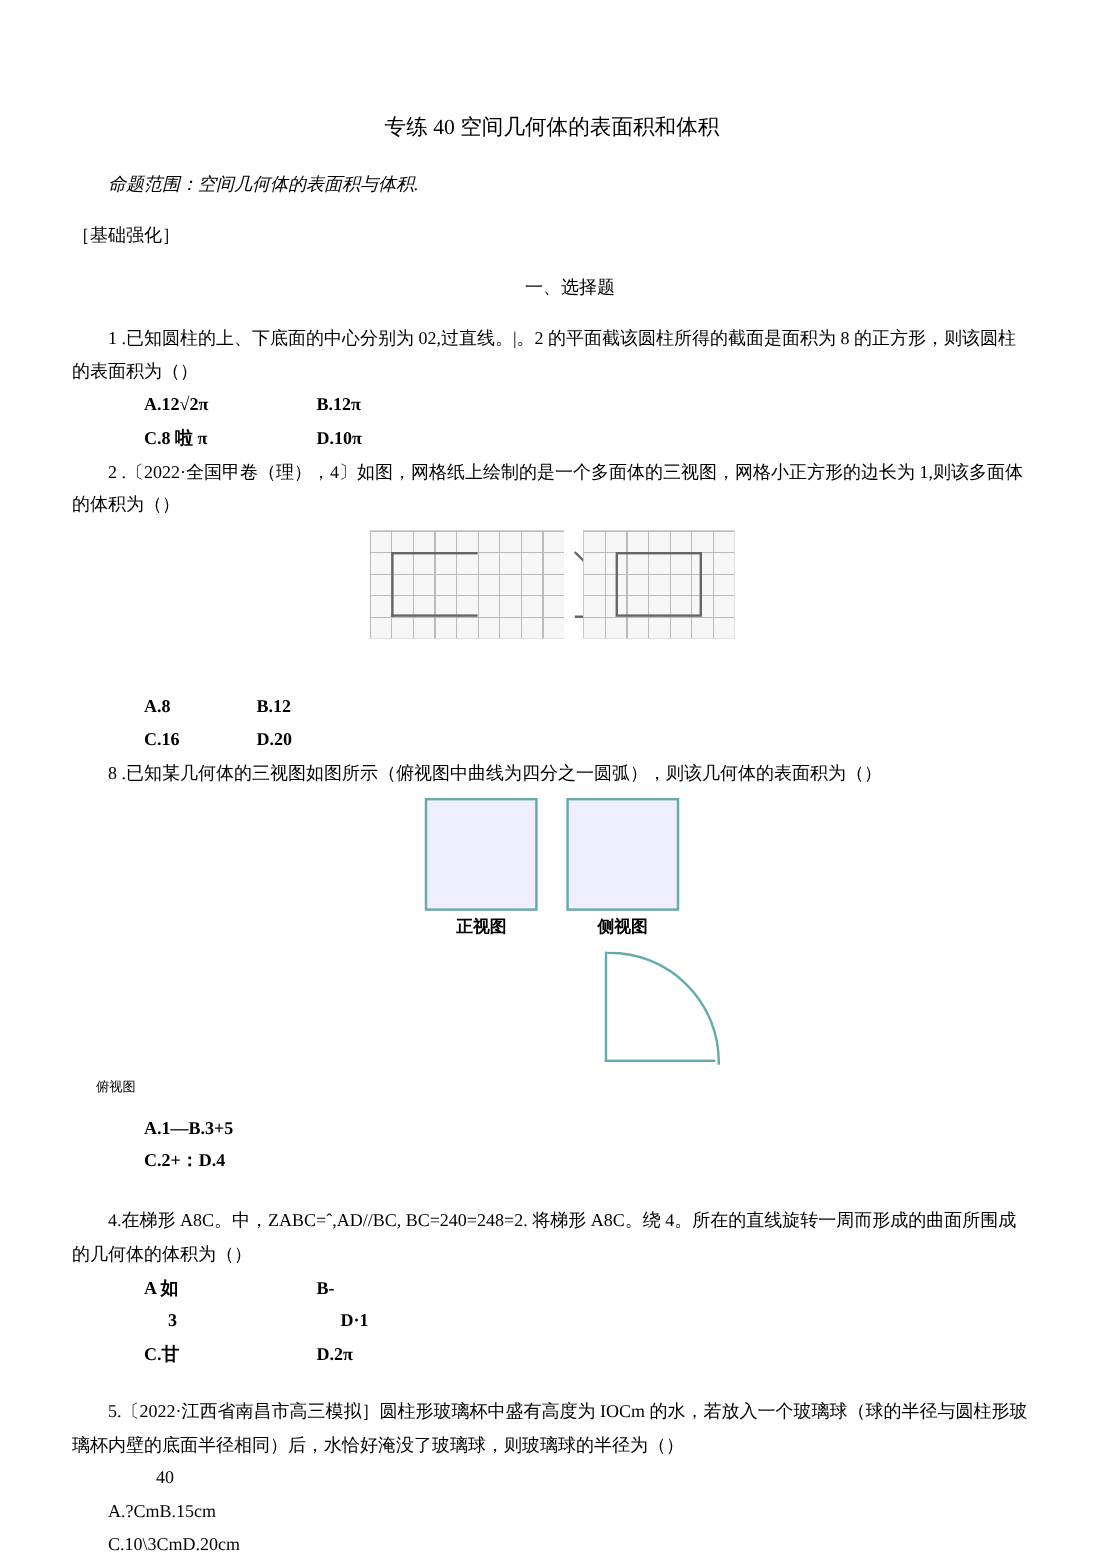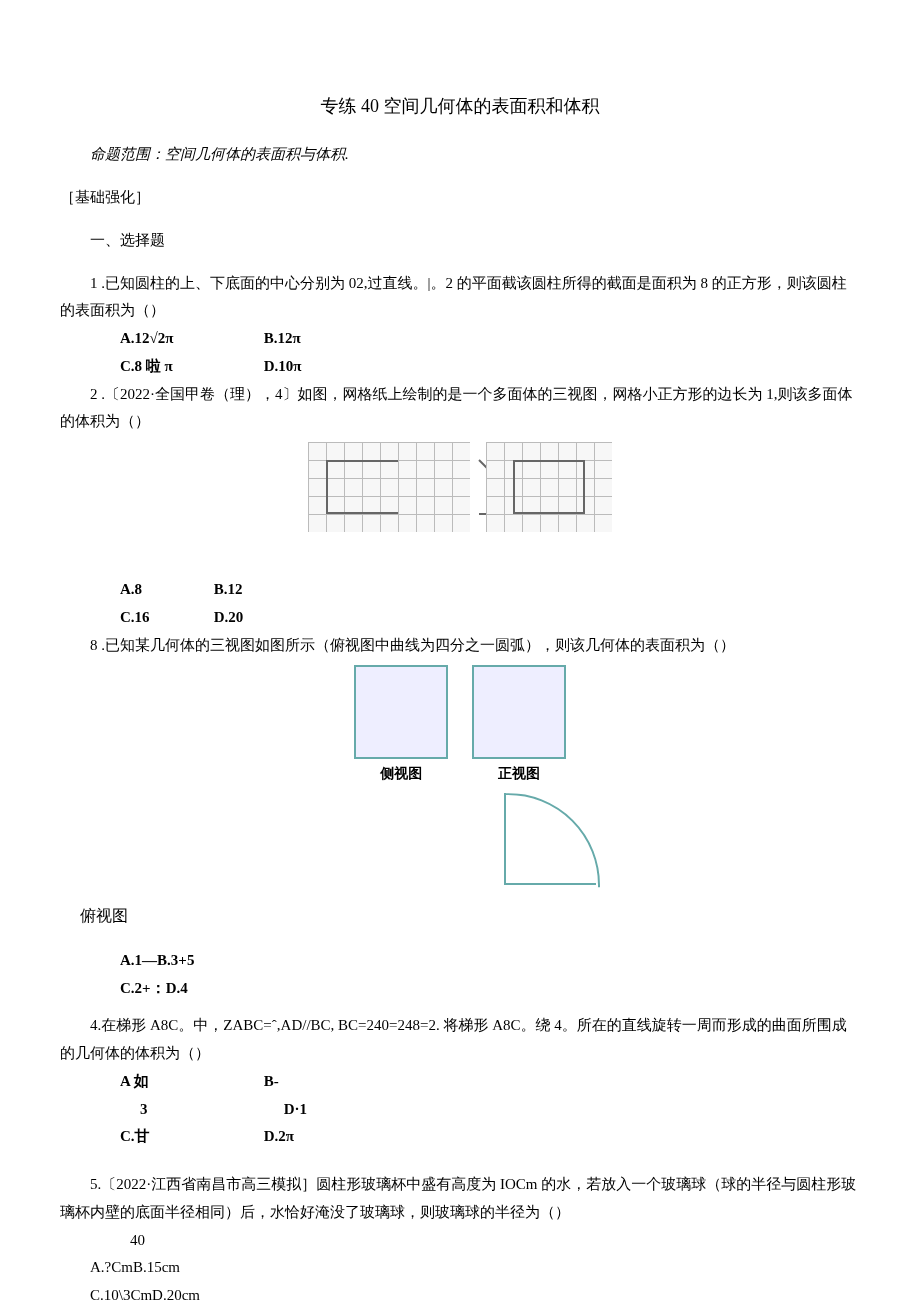--- a/index.html
+++ b/index.html
@@ -21,20 +21,21 @@
     font-family: "SimSun", serif;
   }
   .scope {
     text-indent: 2em;
     font-style: italic;
   }
   .center {
   }
   .section-head {
     text-indent: 2em;
+    text-align: center;
   }
   .q {
     text-indent: 2em;
     margin: 0;
   }
   .opts {
     text-indent: 2em;
     margin: 0;
   }
   .opts span { display:inline-block;font-weight:bold; }
@@ -63,21 +64,21 @@
   .arcfig { width:90px; height:90px; border-left:2px solid #6aa; border-bottom:2px solid #6aa; position:relative; margin: 0 auto 2px; background:#fff; }
   .arcfig::after {
     content:"";
     position:absolute;
     width:180px; height:180px;
     border:2px solid #6aa;
     border-radius:50%;
     left:-90px; top:0;
     clip-path: inset(0 0 90px 90px);
   }
-  .arc-caption { font-size:16px; margin-left:20px; }
+  .arc-caption { font-size:11px; margin-left:20px; }
 
   .pad { height: 40px; }
 </style>
 </head>
 <body>
 
 <h1 class="title">专练 40 空间几何体的表面积和体积</h1>
 
 <p class="scope">命题范围：空间几何体的表面积与体积.</p>
 <p class="center">［基础强化］</p>
@@ -115,40 +116,40 @@
 </p>
 <p class="opts">
   <span style="width:90px">C.16</span>
   <span>D.20</span>
 </p>
 
 <p class="q">8 .已知某几何体的三视图如图所示（俯视图中曲线为四分之一圆弧），则该几何体的表面积为（）</p>
 <div class="view-row">
   <div class="view">
     <div class="sq"></div>
-    <div class="lbl">侧视图</div>
+    <div class="lbl">正视图</div>
   </div>
   <div class="view">
     <div class="sq"></div>
-    <div class="lbl">正视图</div>
+    <div class="lbl">侧视图</div>
   </div>
 </div>
 <div class="view-row" style="text-align:left; margin-left:180px;">
   <div class="arcfig"></div>
 </div>
 <p class="arc-caption">俯视图</p>
 
 <p class="opts">
   <span>A.1—B.3+5</span>
 </p>
 <p class="opts">
   <span>C.2+：D.4</span>
 </p>
 
-<p class="q" style="margin-top:10px"><span>4.在梯形 A8C。中，ZABC=ˆ,AD//BC, BC=240=248=2. 将梯形 A8C。绕 4。所在的直线旋转一周而形成的曲面所围成的几何体的体积为（）</span></p>
+<p class="q" style="margin-top:22px"><span>4.在梯形 A8C。中，ZABC=ˆ,AD//BC, BC=240=248=2. 将梯形 A8C。绕 4。所在的直线旋转一周而形成的曲面所围成的几何体的体积为（）</span></p>
 <p class="opts">
   <span style="width:140px">A 如</span>
   <span>B-</span>
 </p>
 <p class="opts">
   <span style="width:140px;padding-left:20px">3</span>
   <span>D·1</span>
 </p>
 <p class="opts">
   <span style="width:140px">C.甘</span>

